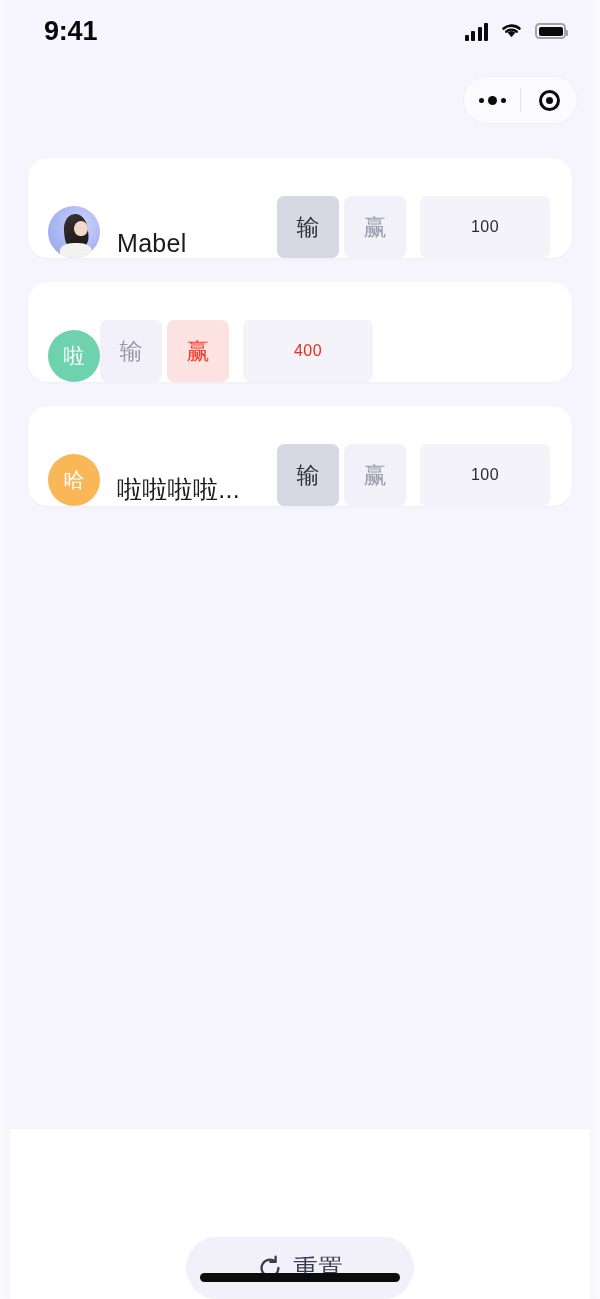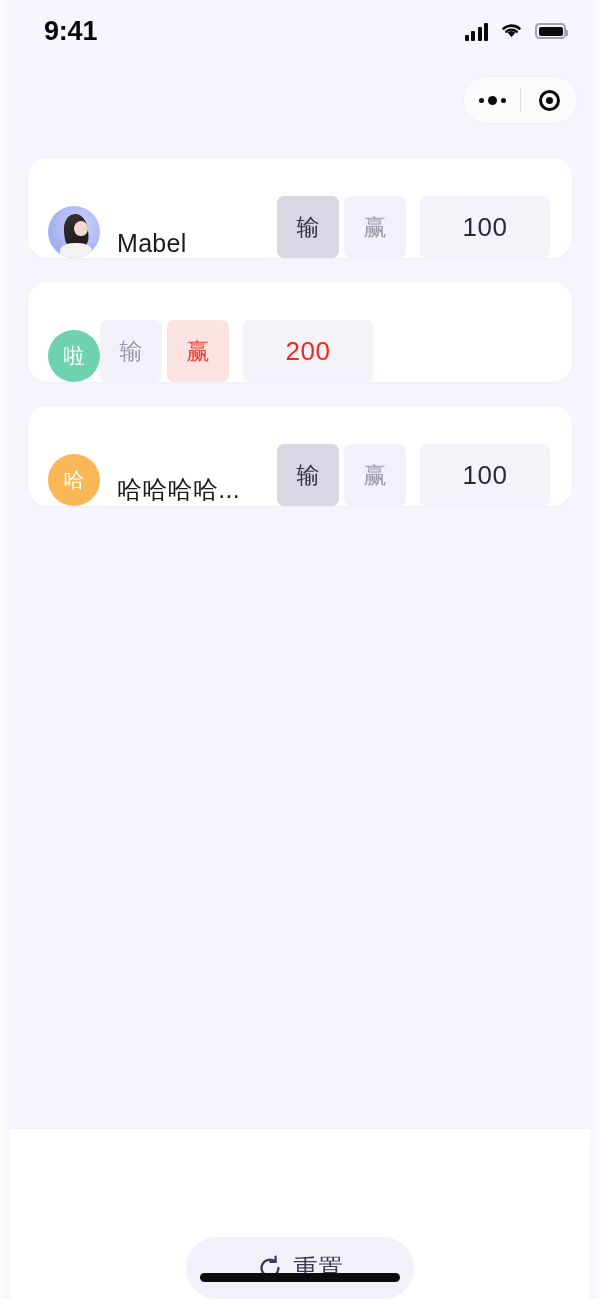--- a/index.html
+++ b/index.html
@@ -142,21 +142,21 @@
     font-size:23px; font-weight:500;
   }
   .tg.lose-off{ background:#f2f1f9; color:#9a9aac; }
   .tg.lose-on{  background:#d7d8e3; color:#33333f; }
   .tg.win-off{  background:#f2f1f9; color:#9a9aac; }
   .tg.win-on{   background:#fce3e1; color:#f43b2c; }
   .score{
     flex:0 0 130px; height:62px; border-radius:7px;
     background:#f4f3fa;
     display:flex; align-items:center; justify-content:center;
-    font-size:26px; letter-spacing:.5px;
+    font-size:16px; letter-spacing:.5px;
   }
   .score.neutral{ color:#2a2a33; }
   .score.win{ color:#f3281c; font-weight:500; }
 
   
   .bottombar{
     flex:0 0 171px; background:#ffffff;
     border-top:1px solid #f1f1f6;
     display:flex; align-items:flex-end; justify-content:center;
     gap:33px; padding-top:28px;
@@ -242,26 +242,26 @@
       </span>
       <span class="score neutral">100</span>
     </div>
 
     <div class="card">
       <span class="avatar" style="background:#6ed2ae">啦</span>
       <span class="toggle">
         <span class="tg lose-off">输</span>
         <span class="tg win-on">赢</span>
       </span>
-      <span class="score win">200</span>
+      <span class="score win">400</span>
     </div>
 
     <div class="card">
       <span class="avatar" style="background:#f9b758">哈</span>
-      <span class="name">哈哈哈哈...</span>
+      <span class="name">啦啦啦啦...</span>
       <span class="toggle">
         <span class="tg lose-on">输</span>
         <span class="tg win-off">赢</span>
       </span>
       <span class="score neutral">100</span>
     </div>
 
   </div>
 
   <div class="bottombar">

